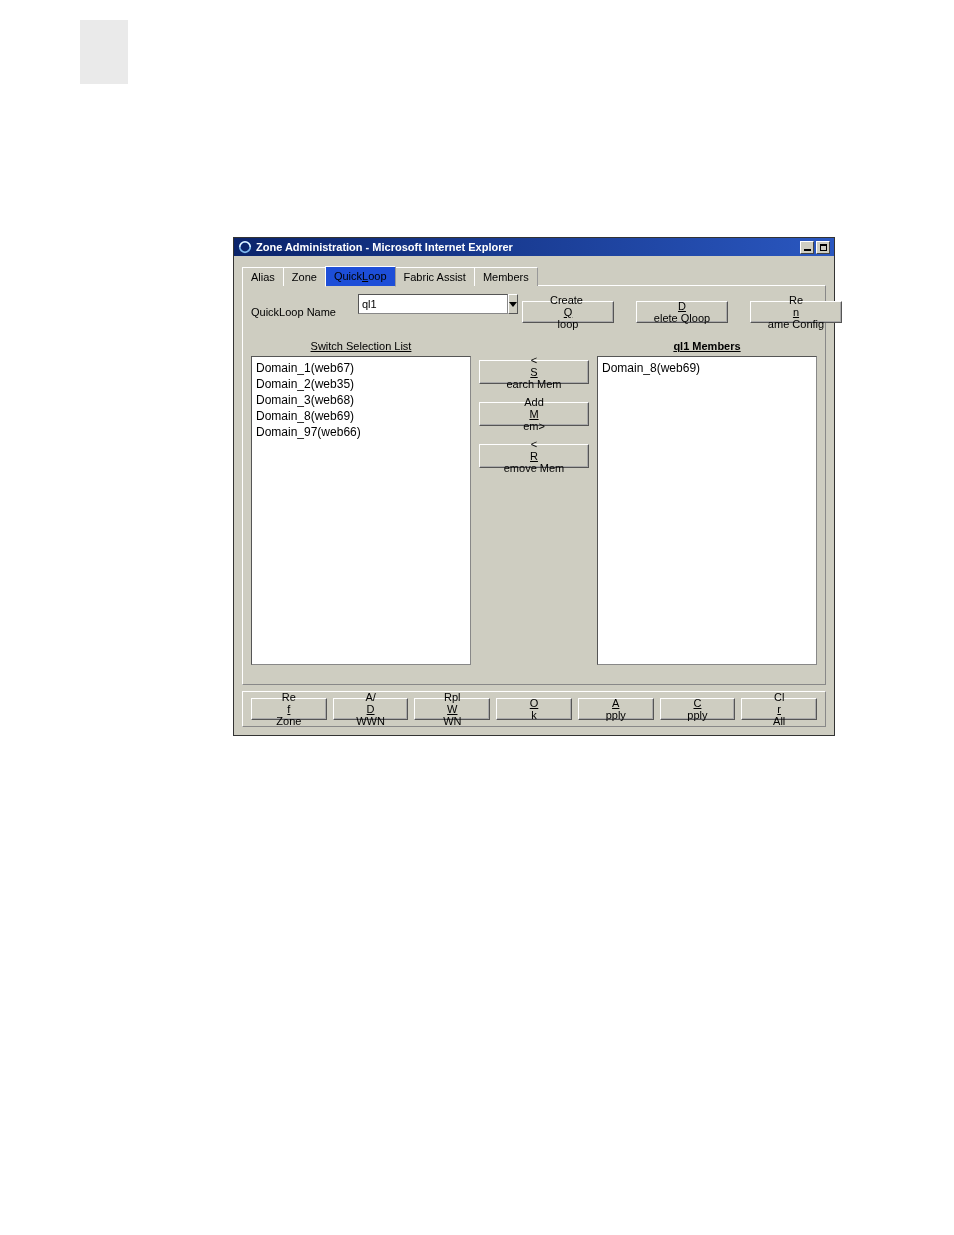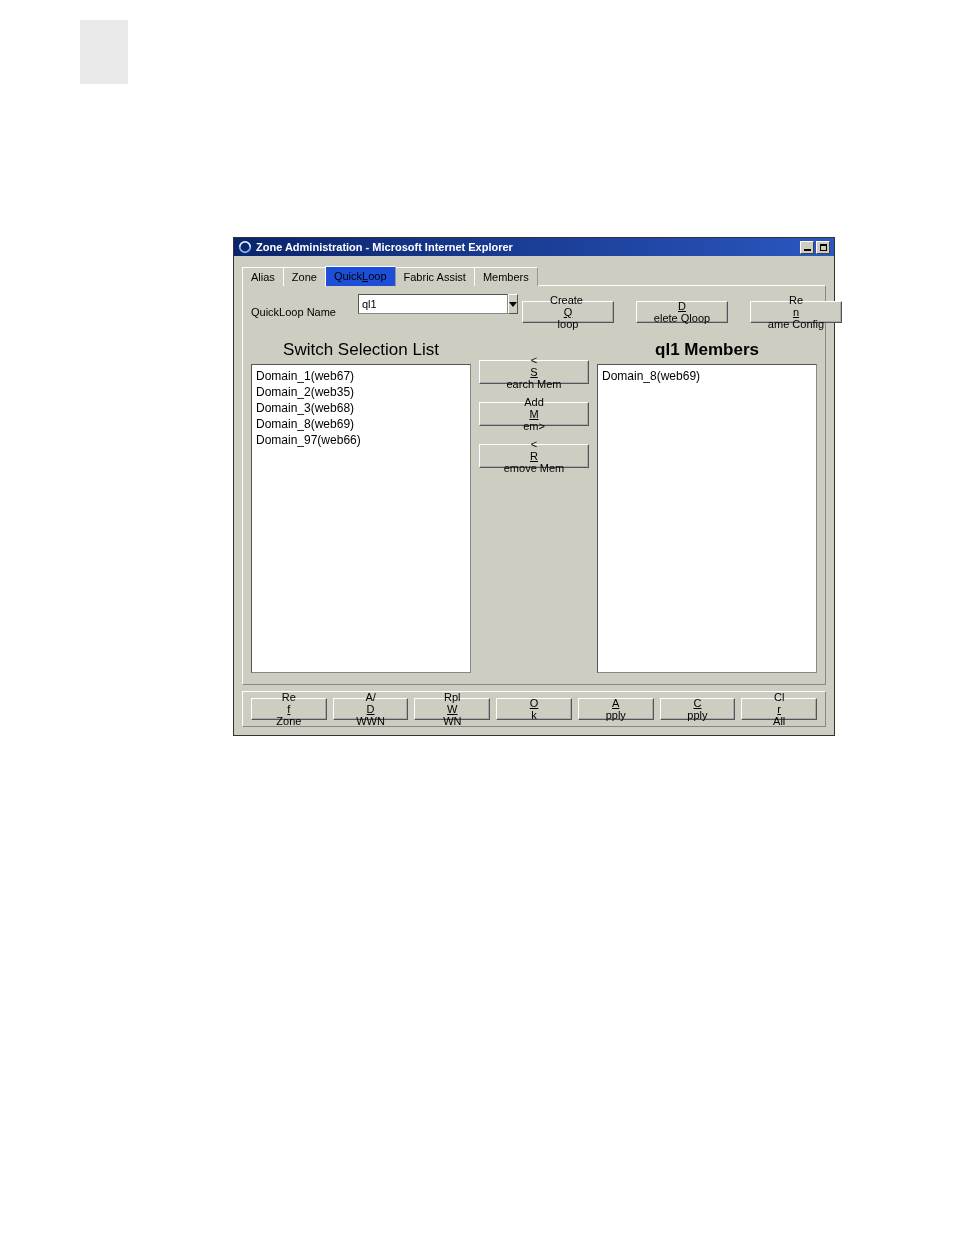--- a/index.html
+++ b/index.html
@@ -167,22 +167,23 @@
     display: flex;
     gap: 8px;
   }
   .list-col {
     flex: 1;
     display: flex;
     flex-direction: column;
   }
   .list-header {
     text-align: center;
-    font-size: 17px;
+    font-size: 11px;
     margin-bottom: 4px;
+    text-decoration: underline;
   }
   .list-header.bold { font-weight: bold; }
   .listbox {
     background: #fff;
     border: 1px solid #888;
     border-top-color: #555;
     border-left-color: #555;
     height: 309px;
     padding: 3px 4px;
     overflow: auto;

